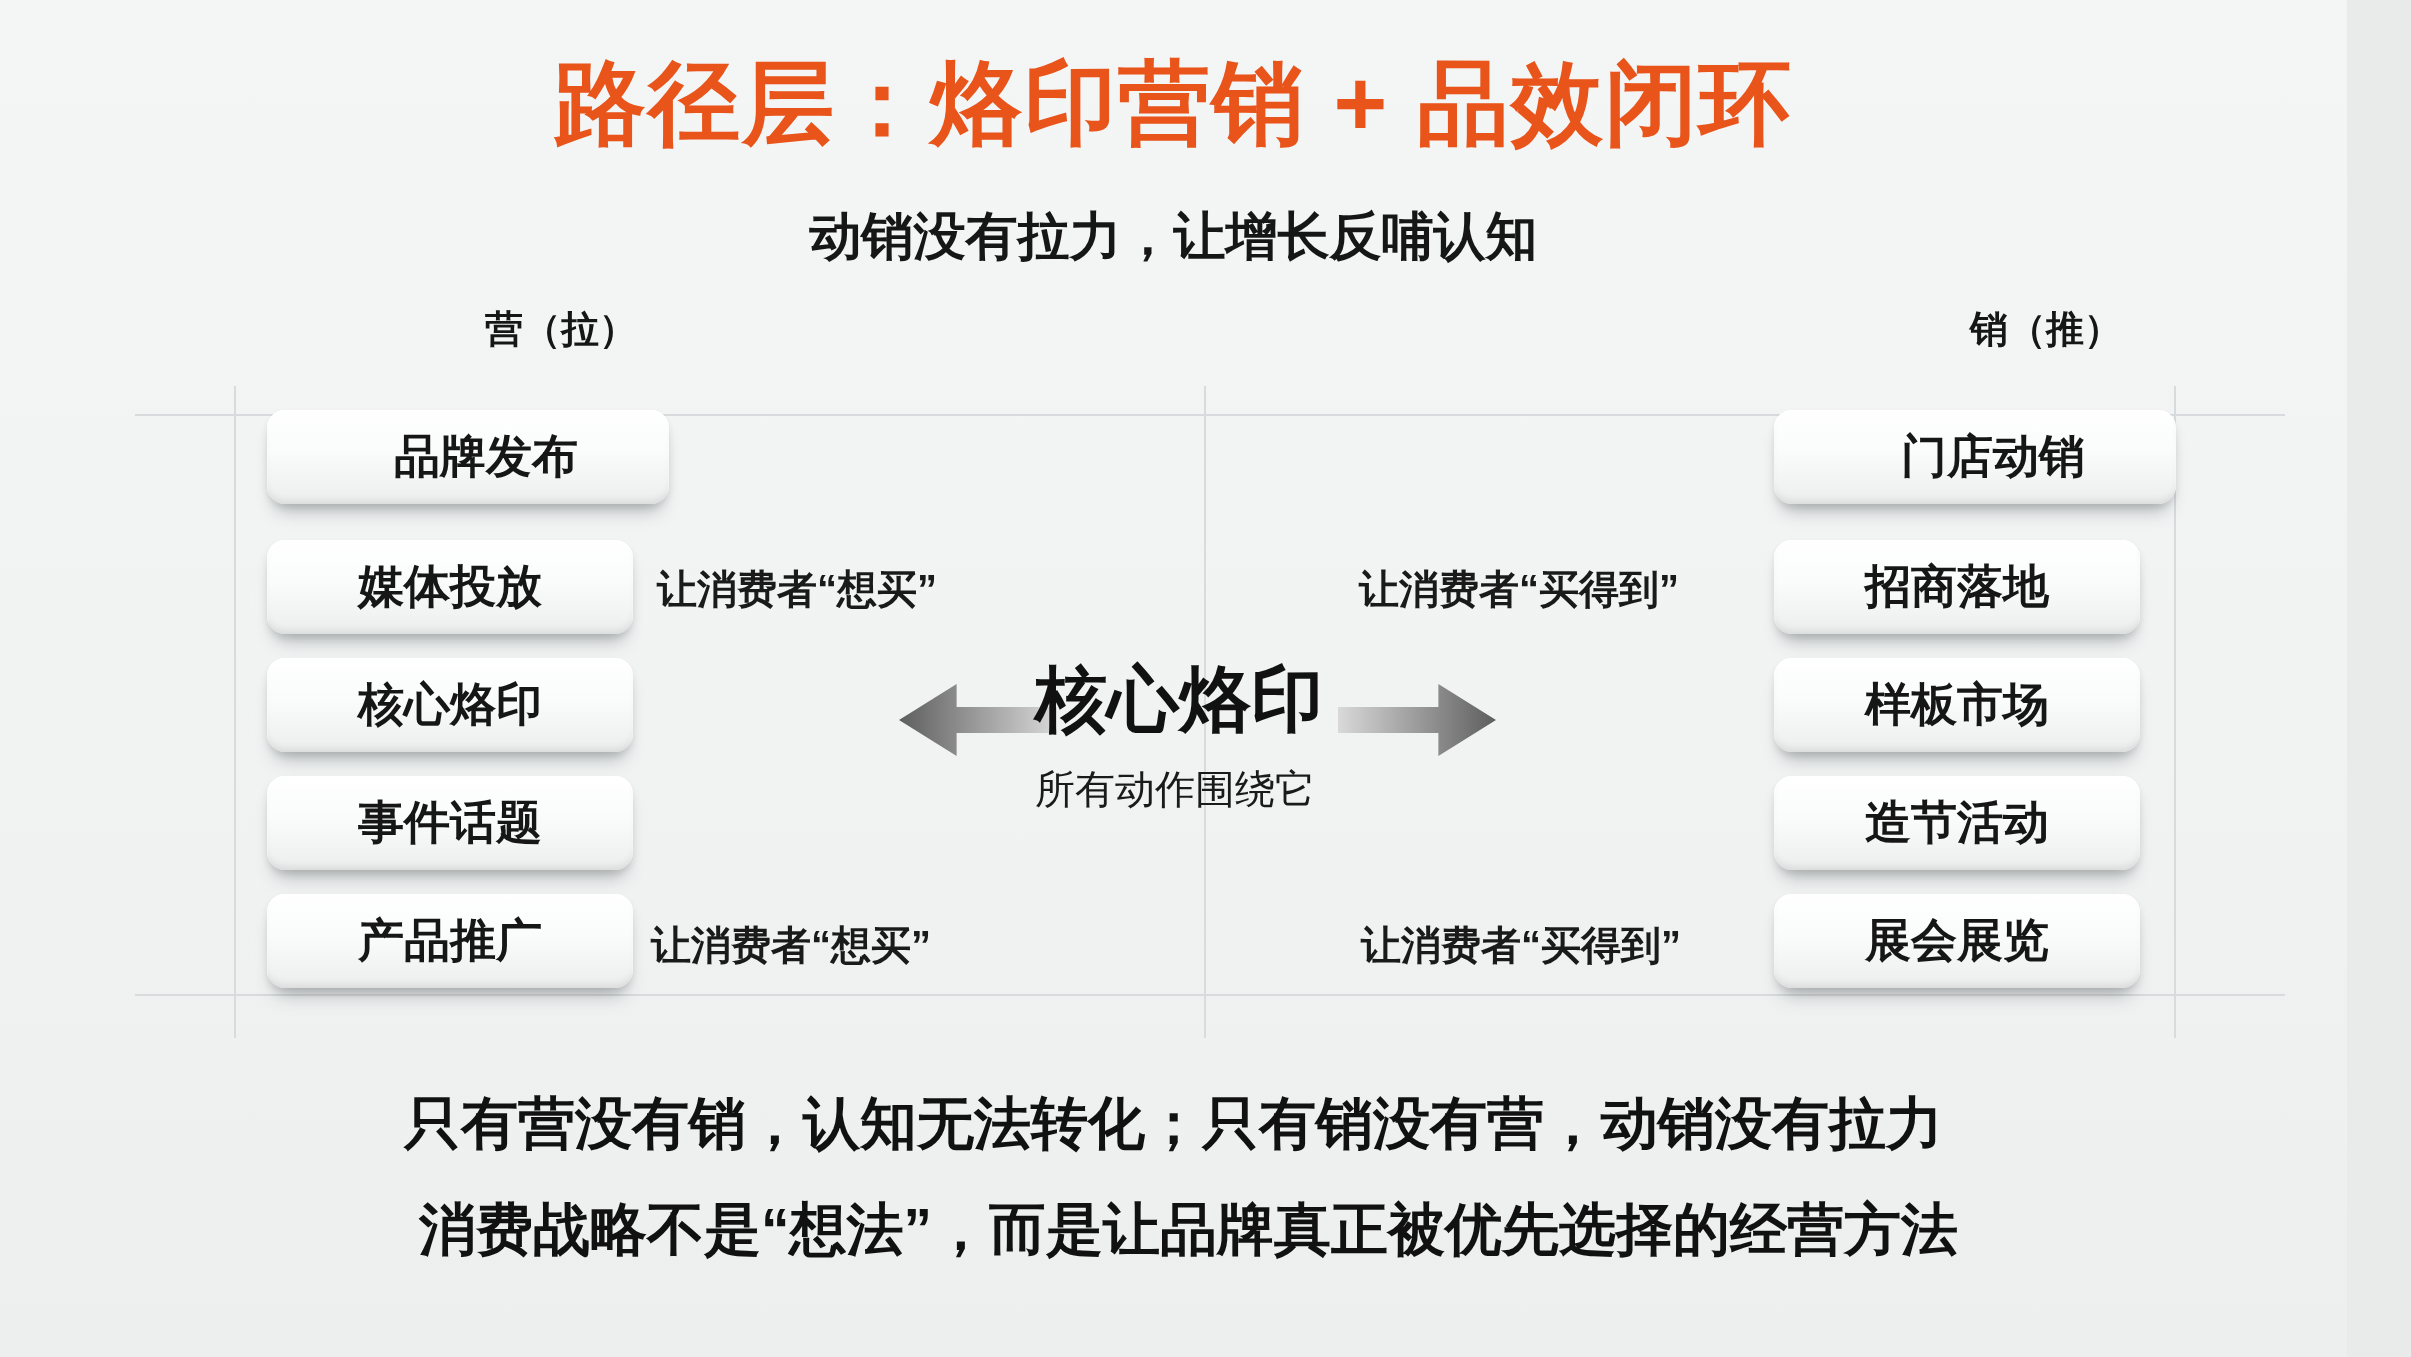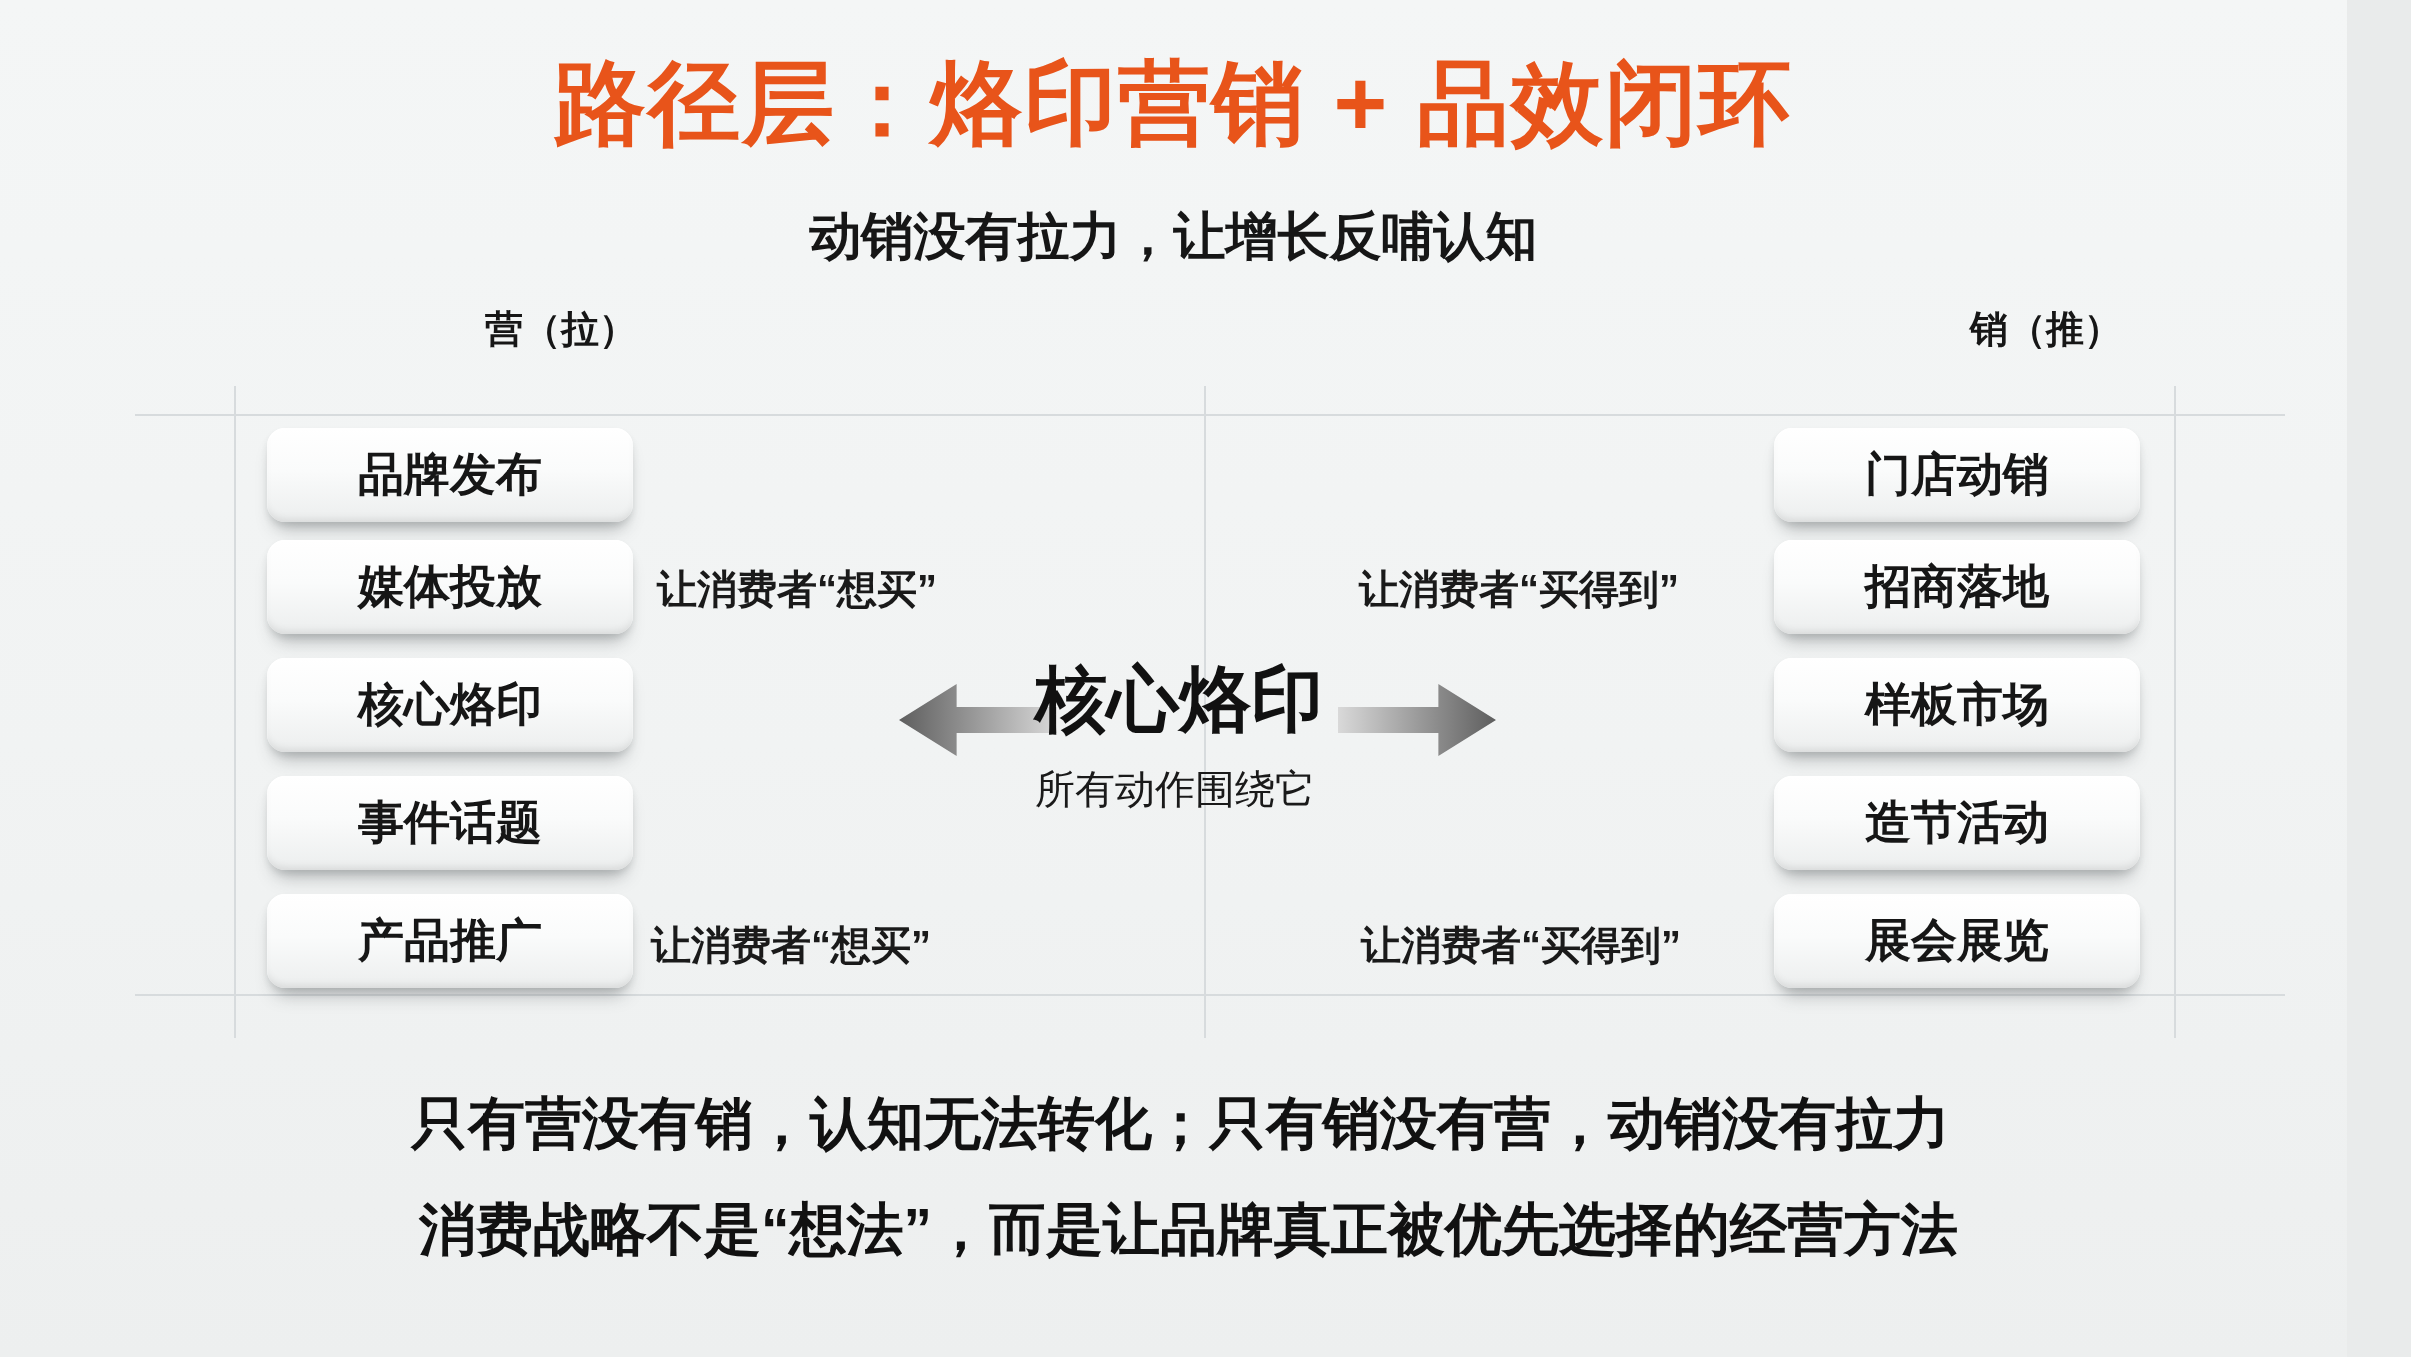--- a/index.html
+++ b/index.html
@@ -48,21 +48,21 @@
     box-shadow:
       inset 0 2px 2px rgba(255,255,255,1),
       inset 0 -6px 8px -4px rgba(0,0,0,0.10),
       0 14px 18px -8px rgba(50,55,58,0.35),
       0 4px 6px rgba(50,55,58,0.10);
     display:flex;align-items:center;justify-content:center;
     font-size:46px;font-weight:800;color:#161616;
   }
   .card.l{left:267px;}
   .card.r{left:1774px;}
-  .row1{top:428px;} .row2{top:540px;} .row3{top:658px;} .row4{top:776px;} .row5{top:894px;}
+  .row1{top:410px;padding-left:36px;} .row2{top:540px;} .row3{top:658px;} .row4{top:776px;} .row5{top:894px;}
   
   .note{
     position:absolute;
     font-size:40px;font-weight:600;color:#1a1a1a;white-space:nowrap;
   }
   .note.pull-upper{left:657px;top:562px;}
   .note.pull-lower{left:651px;top:918px;}
   .note.push-upper{right:668px;top:562px;}
   .note.push-lower{right:666px;top:918px;}
   
@@ -76,21 +76,21 @@
   }
   .arrow{position:absolute;top:682px;width:158px;height:76px;}
   .arrow.left{left:899px;}
   .arrow.right{left:1338px;}
   
   .footer-line{
     position:absolute;left:0;width:100%;
     text-align:center;font-size:57px;font-weight:800;color:#111;
     white-space:nowrap;
   }
-  .footer-line.one{top:1086px;margin-left:7px;}
+  .footer-line.one{top:1086px;}
   .footer-line.two{top:1192px;margin-left:15px;}
 </style>
 </head>
 <body>
 
 <div class="slide">
 
   <div class="page-title">路径层：烙印营销 + 品效闭环</div>
   <div class="page-subtitle">动销没有拉力，让增长反哺认知</div>
 

